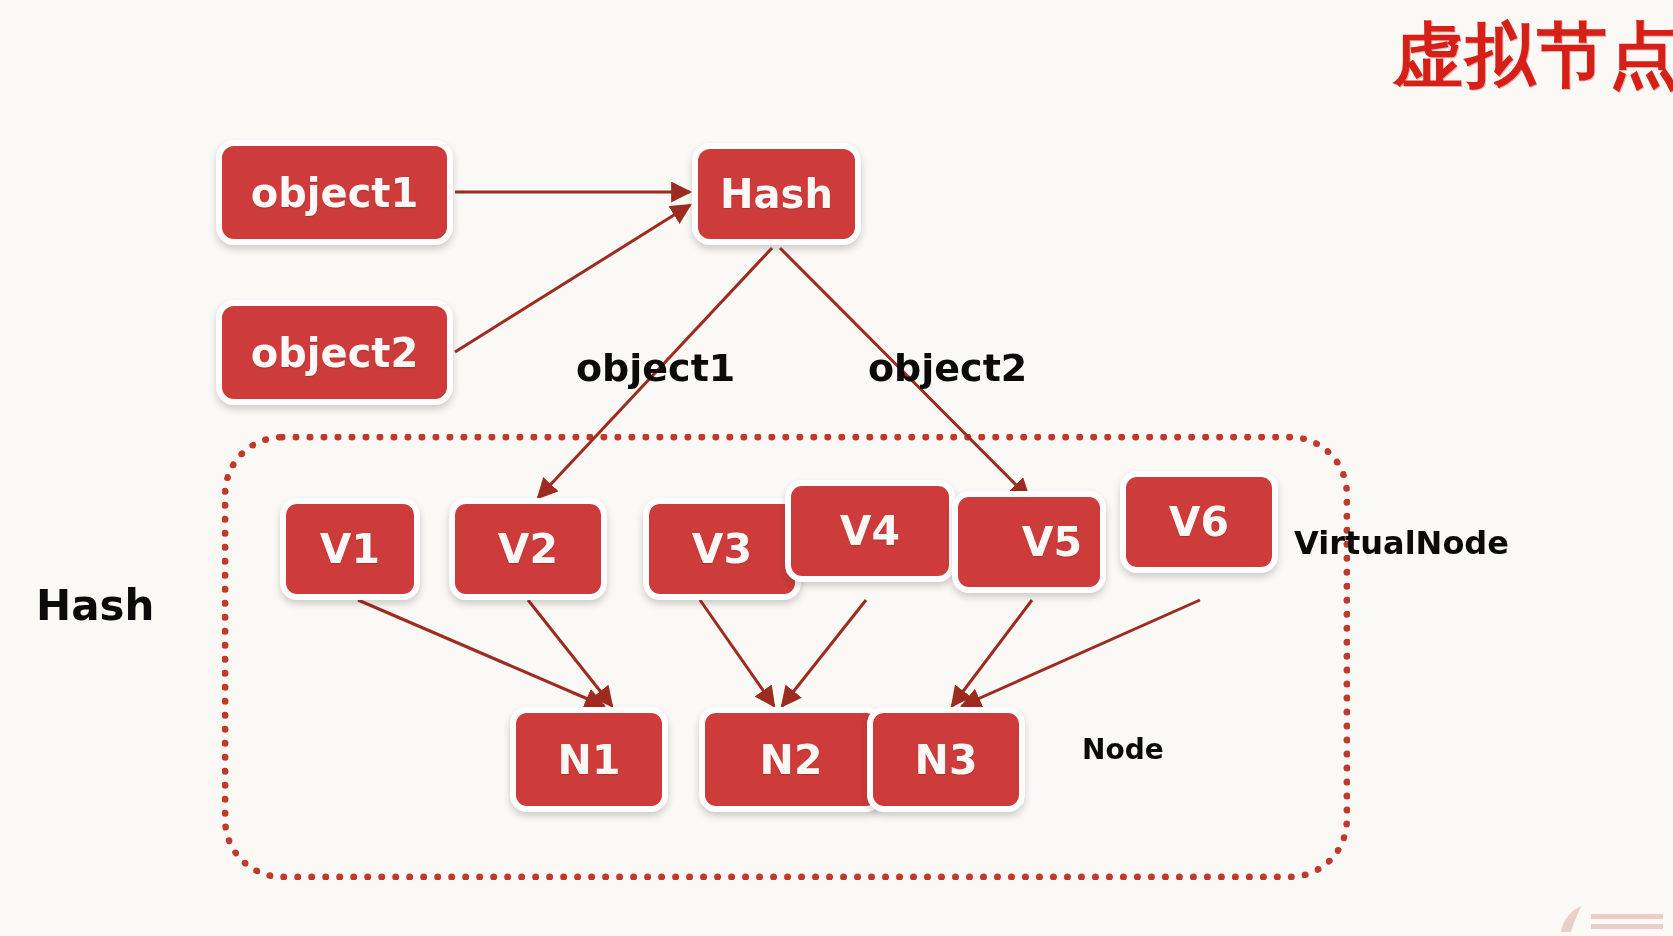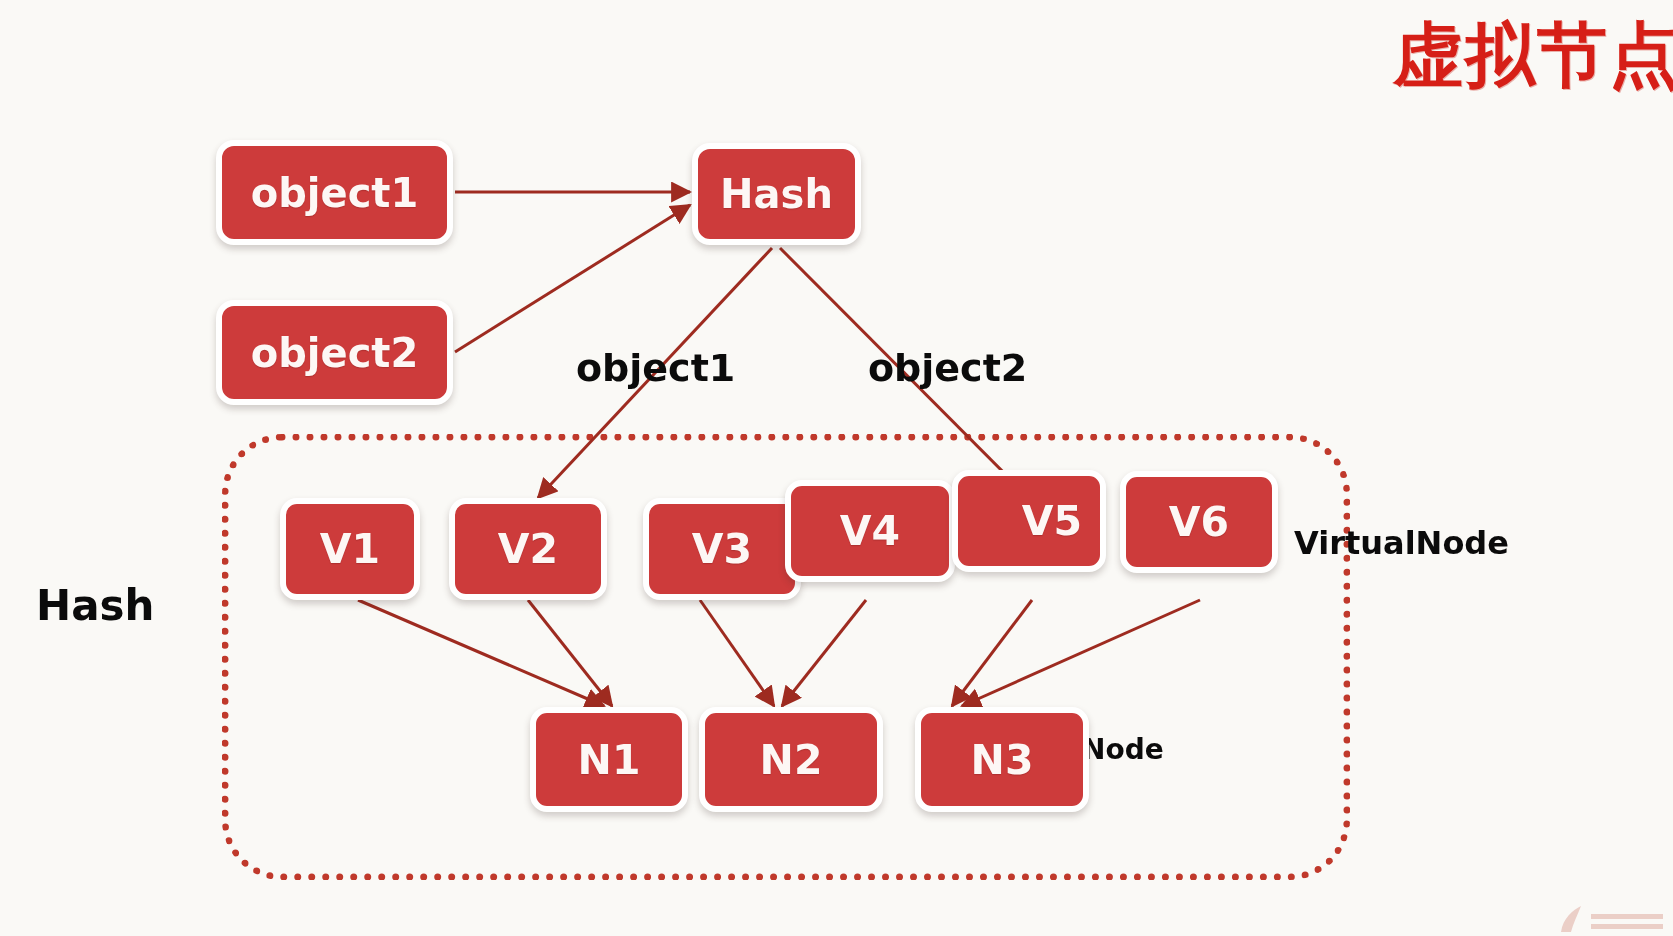--- a/index.html
+++ b/index.html
@@ -157,34 +157,34 @@
   </div>
   <div class="node v" style="left:449px; top:498px; width:158px; height:102px;text-align:center;">
     <span>V2</span>
   </div>
   <div class="node v" style="left:643px; top:498px; width:158px; height:102px;">
     <span>V3</span>
   </div>
   <div class="node v" style="left:785px; top:480px; width:170px; height:102px;">
     <span>V4</span>
   </div>
-  <div class="node v" style="left:952px; top:470px; width:154px; height:102px;padding-left:46px;">
+  <div class="node v" style="left:952px; top:491px; width:154px; height:102px;padding-left:46px;">
     <span>V5</span>
   </div>
   <div class="node v" style="left:1120px; top:471px; width:158px; height:102px;">
     <span>V6</span>
   </div>
 
-  <div class="node n" style="left:530px; top:707px; width:158px; height:105px;">
+  <div class="node n" style="left:510px; top:707px; width:158px; height:105px;">
     <span>N1</span>
   </div>
   <div class="node n" style="left:699px; top:707px; width:184px; height:105px;">
     <span>N2</span>
   </div>
-  <div class="node n" style="left:867px; top:707px; width:174px; height:105px;margin-left:48px;">
+  <div class="node n" style="left:867px; top:707px; width:158px; height:105px;">
     <span>N3</span>
   </div>
 
   <svg id="watermark" viewBox="0 0 120 46" xmlns="http://www.w3.org/2000/svg">
     <path d="M 14 44 C 16 30, 26 22, 34 18 C 30 28, 26 36, 24 44 Z" fill="#c9705f"></path>
     <rect x="44" y="26" width="72" height="5" fill="#c9705f"></rect>
     <rect x="44" y="36" width="72" height="5" fill="#c9705f"></rect>
   </svg>
 
 </div>

